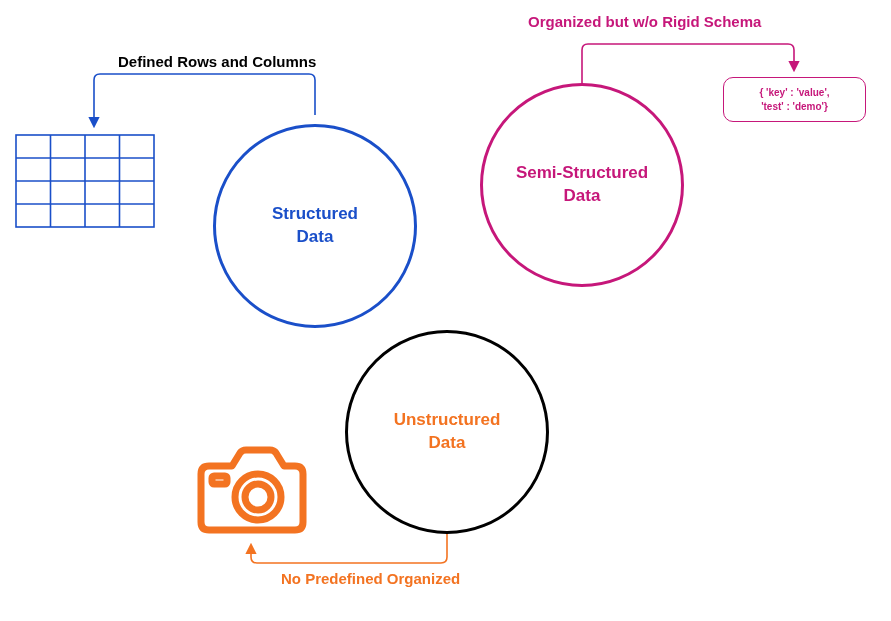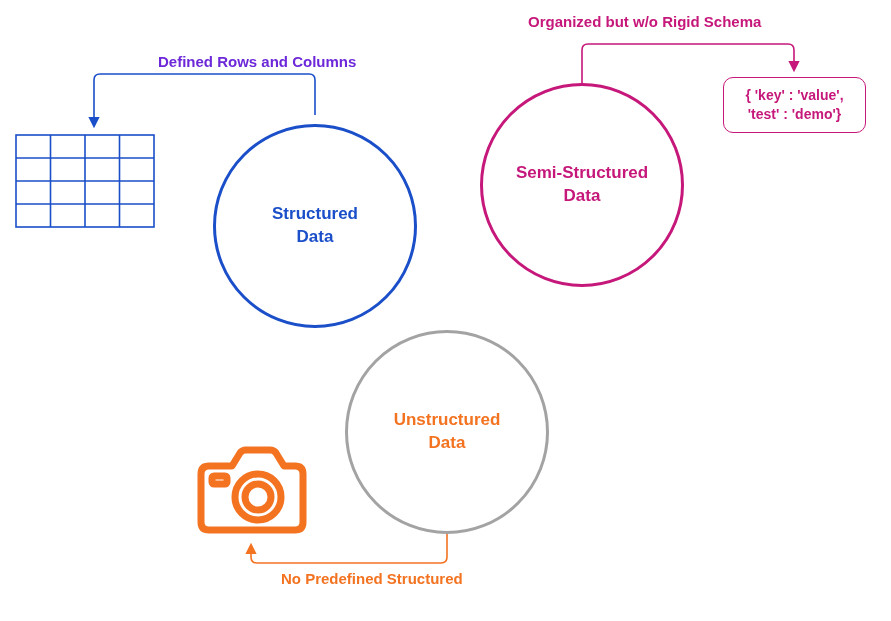--- a/index.html
+++ b/index.html
@@ -29,21 +29,21 @@
     position: absolute;
     font-weight: bold;
     font-size: 15px;
     white-space: nowrap;
   }
   .example-box {
     position: absolute;
     border-radius: 10px;
     padding: 8px 19px;
     font-weight: bold;
-    font-size: 14px;
+    font-size: 10px;
     line-height: 1.35;
     text-align: center;
     box-sizing: border-box;
   }
   .grid-icon {
     position: absolute;
   }
   .camera-icon {
     position: absolute;
   }
@@ -63,32 +63,32 @@
   </div>
 </div>
 
 <div class="circle" style="left:480px; top:83px; width:204px; height:204px; border:3px solid #c6177a; color:#c6177a;">
   <div>
     <span>Semi-Structured</span><br>
     <span>Data</span>
   </div>
 </div>
 
-<div class="circle" style="left:345px; top:330px; width:204px; height:204px; border:3px solid #a3a3a3; color:#f37321;">
+<div class="circle" style="left:345px; top:330px; width:204px; height:204px; border:3px solid #000000; color:#f37321;">
   <div>
     <span>Unstructured</span><br>
     <span>Data</span>
   </div>
 </div>
 
-<div class="label" style="left:118px; top:53px; color:#6d28d9;margin-left:40px;">Defined Rows and Columns</div>
+<div class="label" style="left:118px; top:53px; color:#000000;">Defined Rows and Columns</div>
 
 <div class="label" style="left:528px; top:13px; color:#c6177a;">Organized but w/o Rigid Schema</div>
 
-<div class="label" style="left:281px; top:570px; color:#f37321;">No Predefined Structured</div>
+<div class="label" style="left:281px; top:570px; color:#f37321;">No Predefined Organized</div>
 
 <div class="example-box" style="left:723px; top:77px; width:143px; border:1.5px solid #c6177a; color:#c6177a;">
   <span>{ 'key' : 'value',</span><br>
   <span>'test' : 'demo'}</span>
 </div>
 
 <div class="grid-icon" style="left:15px; top:134px;">
   <svg width="140" height="94">
     <g stroke="#1a4fc9" stroke-width="1.6" fill="none">
       <rect x="1" y="1" width="138" height="92"></rect>

